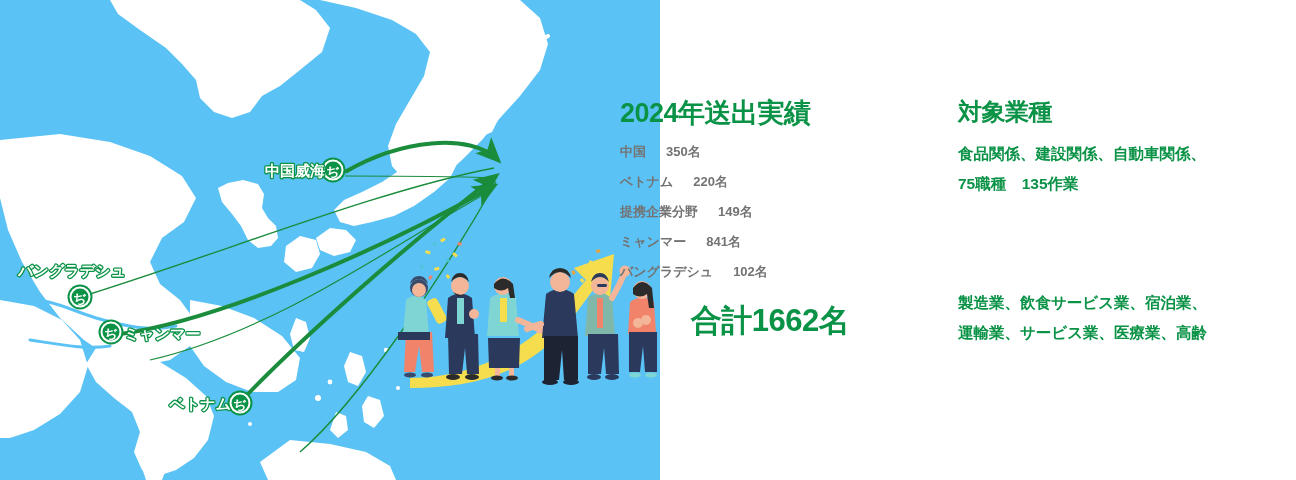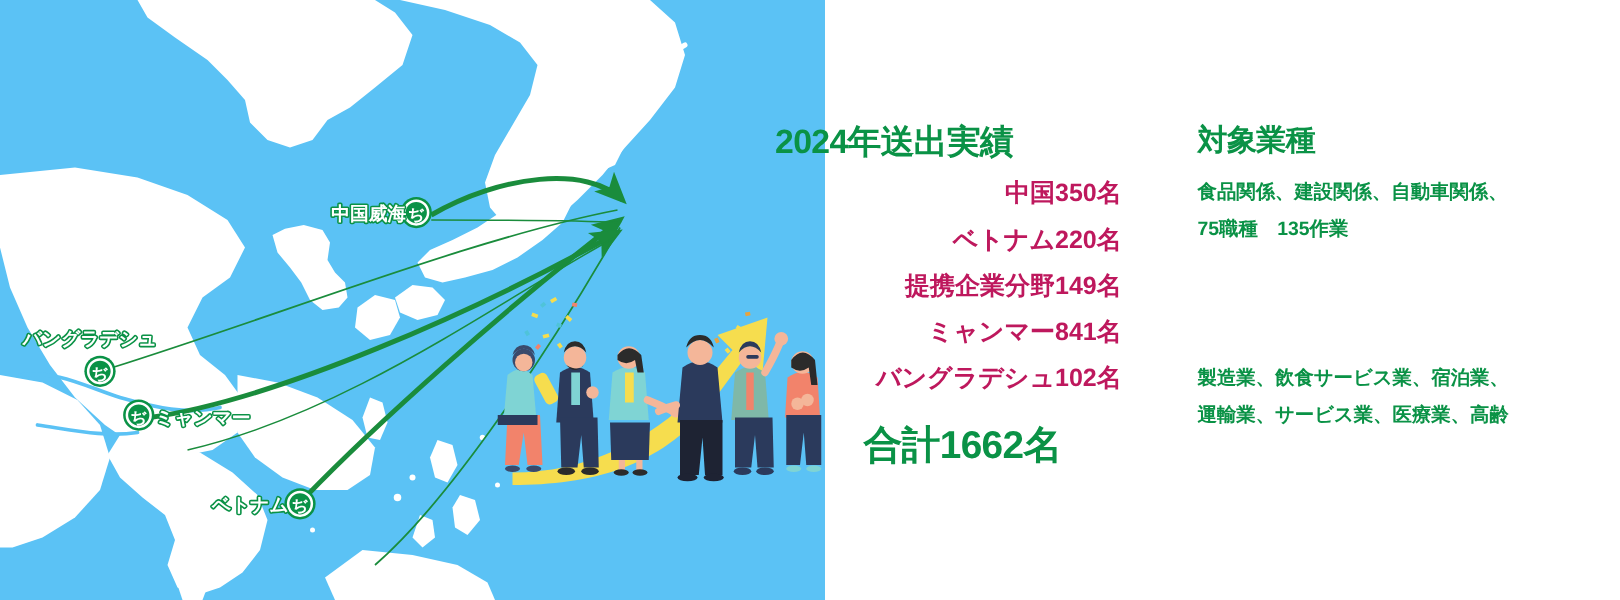--- a/index.html
+++ b/index.html
@@ -11,25 +11,25 @@
   #map-panel { position:absolute; left:0; top:0; width:660px; height:480px; overflow:hidden; }
   #map-svg { position:absolute; left:0; top:0; }
 
   
   #illus { position:absolute; left:398px; top:228px; width:270px; height:165px; }
 
   #stats-block { position:absolute; left:620px; top:95px; width:300px; }
   #stats-title { font-size:27px; font-weight:bold; color:#0a9246; text-align:left;
                  letter-spacing:-0.5px; white-space:nowrap; }
   #stats-rows { margin-top:14px; }
-  .stat-row { display:flex; justify-content:flex-end; align-items:baseline;
-              font-size:20px; font-weight:bold; color:#be185d; line-height:1; margin-bottom:17px;
+  .stat-row { display:flex; justify-content:flex-start; align-items:baseline;
+              font-size:13px; font-weight:bold; color:#737373; line-height:1; margin-bottom:17px;
               white-space:nowrap; }
   .stat-country { text-align:right; }
-  .stat-count { width:76px; text-align:left; }
+  .stat-count { width:76px; text-align:left; padding-left:20px; }
   #stats-total { margin-top:22px; text-align:center; font-size:31px; font-weight:bold;
                  color:#0a9246; letter-spacing:-0.5px; white-space:nowrap; }
 
   .sec { position:absolute; left:958px; width:330px; }
   .sec-title { font-size:24px; font-weight:bold; color:#0a9246; letter-spacing:-0.5px;
                white-space:nowrap;font-family:Liberation Mono, monospace; }
   .sec-body { margin-top:11px; }
   .sec-line { font-size:15.5px; font-weight:bold; color:#0a9246; line-height:30px;
               white-space:nowrap; }
   #sec-industries { top:96px; }

